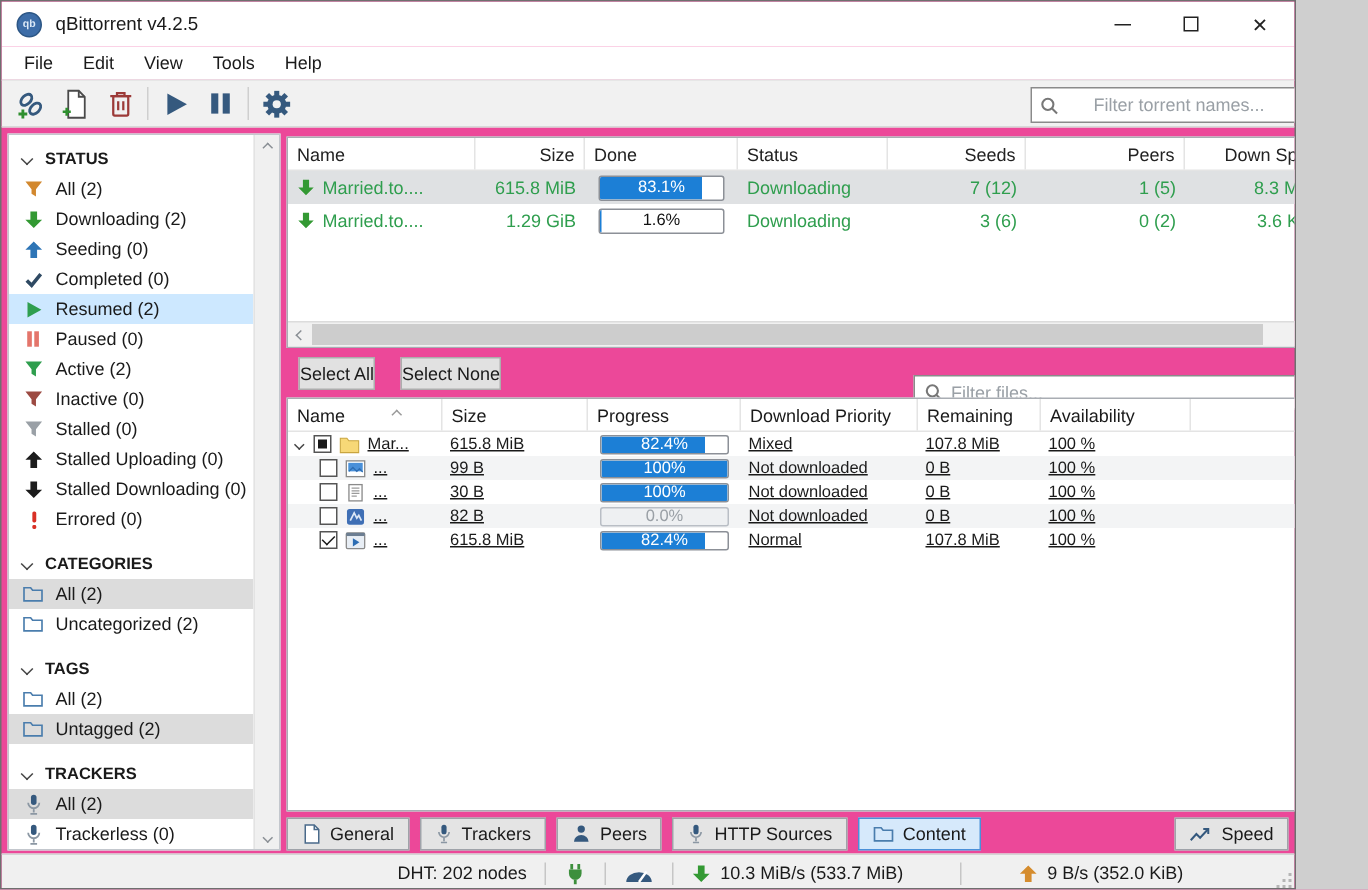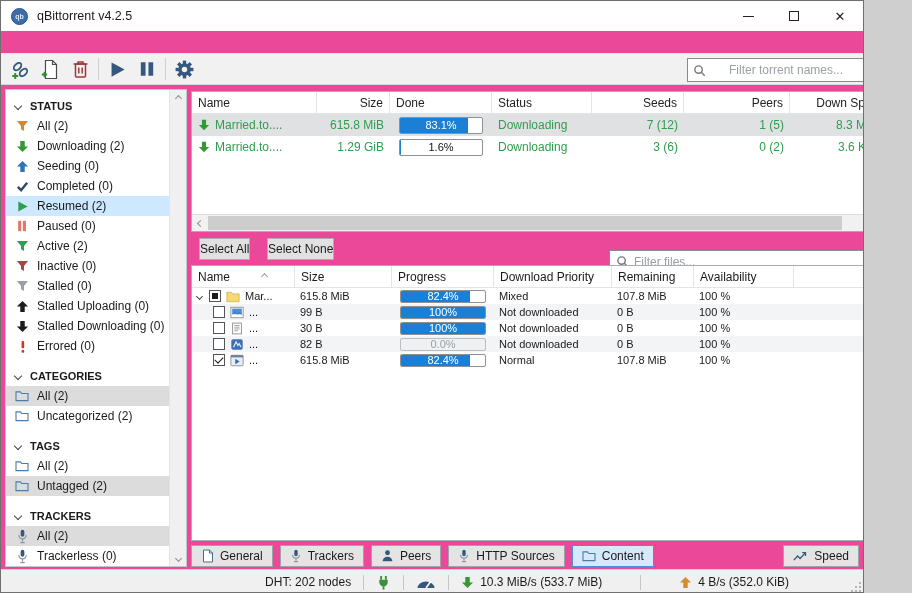--- a/index.html
+++ b/index.html
@@ -82,21 +82,21 @@
   .ffilter{position:absolute;left:608px;top:249px;width:298px;height:23px;background:#fff;border:1px solid #8a8a8a;display:flex;align-items:center;padding:0 6px;gap:5px;}
   .ffilter input{border:none;outline:none;flex:1;font:12px "Liberation Sans","DejaVu Sans",sans-serif;color:#333;min-width:0;background:transparent;}
   .ffilter input::placeholder{color:#9aa0a6;}
   
   .ftable{position:absolute;left:190px;top:264px;width:718px;height:276px;background:#fff;border:1px solid #a9adb3;}
   .fgrid{display:grid;grid-template-columns:103px 97px 102px 118px 82px 100px minmax(0,1fr);}
   .fhead{height:22px;border-bottom:1px solid #e4e4e4;position:relative;}
   .fhead .hc{display:flex;align-items:center;padding:0 6px;border-right:1px solid #e4e4e4;overflow:hidden;white-space:nowrap;}
   .fsort{position:absolute;left:70px;top:2px;}
   .fsort .chev{width:5px;height:5px;border-width:1.4px;border-color:#9a9a9a;}
-  .frow{height:16px;align-items:center;font-size:11px;}
+  .frow{height:16px;align-items:center;font-size:11px;text-decoration:underline;}
   .frow.alt{background:#f3f4f5;}
   .fc{padding:0 5px;display:flex;align-items:center;overflow:hidden;white-space:nowrap;height:100%;}
   .fname{gap:5px;}
   .fname.lvl1{padding-left:21px;}
   .cbox{width:12px;height:12px;border:1px solid #555;background:#fff;display:inline-flex;align-items:center;justify-content:center;flex:0 0 auto;position:relative;}
   .cbox.partial::after{content:"";width:6px;height:6px;background:#1a1a1a;}
   .cbox.checked::after{content:"";width:7px;height:4px;border-left:1.6px solid #1a1a1a;border-bottom:1.6px solid #1a1a1a;transform:rotate(-45deg) translate(1px,-1px);}
   .ficon{width:14px;height:13px;display:flex;flex:0 0 auto;}
   .tree-chev{width:5px;height:5px;border-right:1.5px solid #444;border-bottom:1.5px solid #444;transform:rotate(45deg);display:inline-block;flex:0 0 auto;margin-right:2px;}
   
@@ -167,20 +167,27 @@
         </div>
       <div class="win-btn">
           <span class="glyph-max"></span>
         </div>
       <div class="win-btn">
           <span class="glyph-close">✕</span>
         </div>
     </div>
   </div>
 
+  <div class="menubar">
+    <span class="menu-item">File</span>
+    <span class="menu-item">Edit</span>
+    <span class="menu-item">View</span>
+    <span class="menu-item">Tools</span>
+    <span class="menu-item">Help</span>
+  </div>
 
   <div class="toolbar">
     <div class="tb-btn">
       <svg width="21" height="21" viewBox="0 0 20 20">
           <g fill="none" stroke="#35597e" stroke-width="1.8">
             <ellipse cx="7.2" cy="7.2" rx="4.2" ry="2.7" transform="rotate(-45 7.2 7.2)"></ellipse>
             <ellipse cx="12.8" cy="12.8" rx="4.2" ry="2.7" transform="rotate(-45 12.8 12.8)"></ellipse>
           </g>
           <path d="M2.2 16.2h5.6M5 13.4V19" stroke="#2f8f2f" stroke-width="1.8"></path>
         </svg>
@@ -691,21 +698,21 @@
           </svg>
           <span>10.3 MiB/s (533.7 MiB)</span>
         </span>
       <span class="sb-gap"></span>
       <span class="sb-sep"></span>
       <span class="sb-gap"></span>
       <span class="sb-item">
           <svg width="13" height="13" style="color:#d58c2e">
             <use href="#i-aup"></use>
           </svg>
-          <span>4 B/s (352.0 KiB)</span>
+          <span>9 B/s (352.0 KiB)</span>
         </span>
     </div>
     <div class="grip">
       <i style="right:0;bottom:0"></i>
         <i style="right:4px;bottom:0"></i>
         <i style="right:8px;bottom:0"></i>
       <i style="right:0;bottom:4px"></i>
         <i style="right:4px;bottom:4px"></i>
         <i style="right:0;bottom:8px"></i>
     </div>

